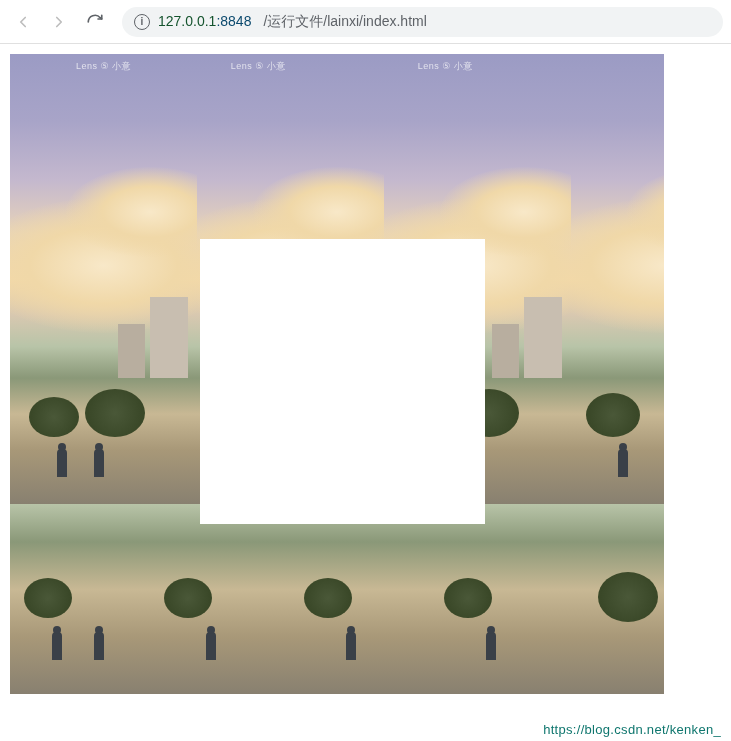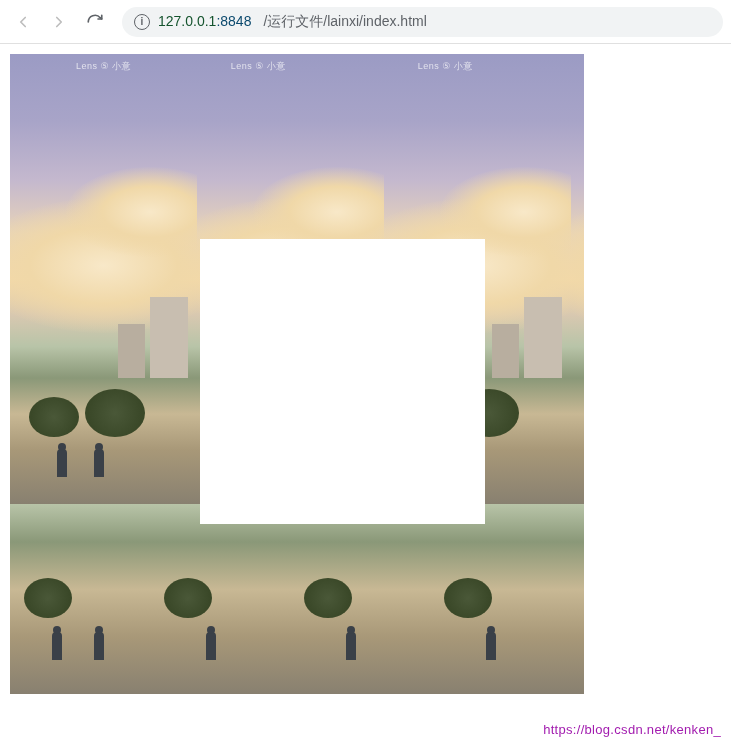--- a/index.html
+++ b/index.html
@@ -67,21 +67,21 @@
       height: calc(741px - 44px);
       position: relative;
       background: #ffffff;
     }
     
     
     .bg-container {
       position: absolute;
       top: 10px;
       left: 10px;
-      width: 574px;
+      width: 654px;
       height: 640px;
       overflow: hidden;
     }
     .bg-tile-row { display: flex; }
     .bg-tile {
       flex-shrink: 0;
       background: linear-gradient(to bottom,
         #9b9bc4 0%,
         #a8a4c8 15%,
         #c4b8ce 28%,
@@ -161,21 +161,21 @@
       color: rgba(255,255,255,0.7);
       letter-spacing: 0.5px;
     }
     
     
     .footer-wm {
       position: absolute;
       right: 10px;
       bottom: 4px;
       font-size: 13px;
-      color: #a21caf;
+      color: #0f766e;
       letter-spacing: 0.3px;
     }
   </style>
 </head>
 <body>
 
 <div class="browser-chrome">
   <div class="nav-btn disabled">
     <svg viewBox="0 0 24 24" fill="none" stroke="currentColor" stroke-width="2.2" stroke-linecap="round" stroke-linejoin="round">
         <polyline points="15 18 9 12 15 6"></polyline>

